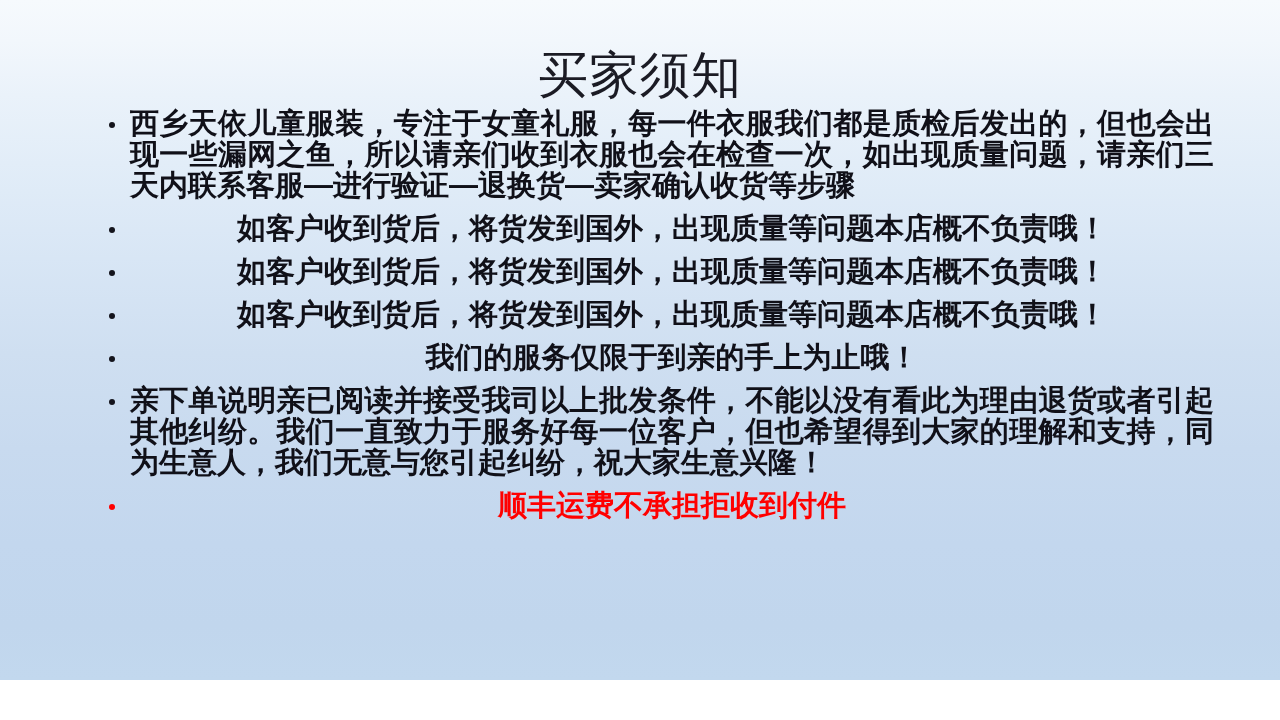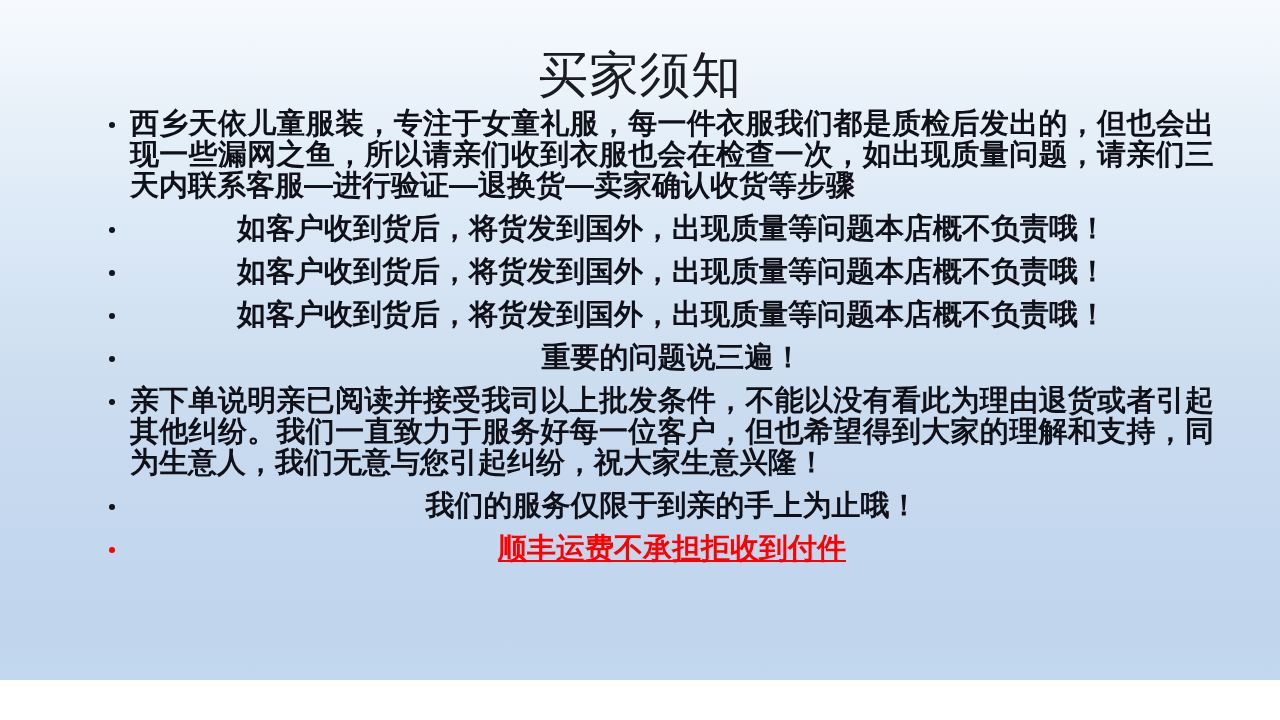--- a/index.html
+++ b/index.html
@@ -70,21 +70,20 @@
     line-height: 31px;
     font-weight: bold;
     color: #101018;
     text-align: justify;
     text-justify: inter-character;
     letter-spacing: 0px;
   }
 
   .bullet-item:last-child {
     margin-bottom: 0;
-    text-decoration: underline;
   }
 
   .bullet-item::before {
     content: "";
     position: absolute;
     left: 5px;
     top: 14px;
     width: 6px;
     height: 6px;
     border-radius: 50%;
@@ -125,30 +124,27 @@
     </li>
 
     <li class="bullet-item short">
       <span class="bullet-text">如客户收到货后，将货发到国外，出现质量等问题本店概不负责哦！</span>
     </li>
 
     <li class="bullet-item short">
       <span class="bullet-text">如客户收到货后，将货发到国外，出现质量等问题本店概不负责哦！</span>
     </li>
 
+
     <li class="bullet-item short">
-      <span class="bullet-text">重要的问题说三遍！</span>
+      <span class="bullet-text">我们的服务仅限于到亲的手上为止哦！</span>
     </li>
 
     <li class="bullet-item">
       <span class="bullet-text">亲下单说明亲已阅读并接受我司以上批发条件，不能以没有看此为理由退货或者引起其他纠纷。我们一直致力于服务好每一位客户，但也希望得到大家的理解和支持，同为生意人，我们无意与您引起纠纷，祝大家生意兴隆！</span>
-    </li>
-
-    <li class="bullet-item short">
-      <span class="bullet-text">我们的服务仅限于到亲的手上为止哦！</span>
     </li>
 
 
     <li class="bullet-item short red">
       <span class="bullet-text">顺丰运费不承担拒收到付件</span>
     </li>
 
   </ul>
 
 </div>

